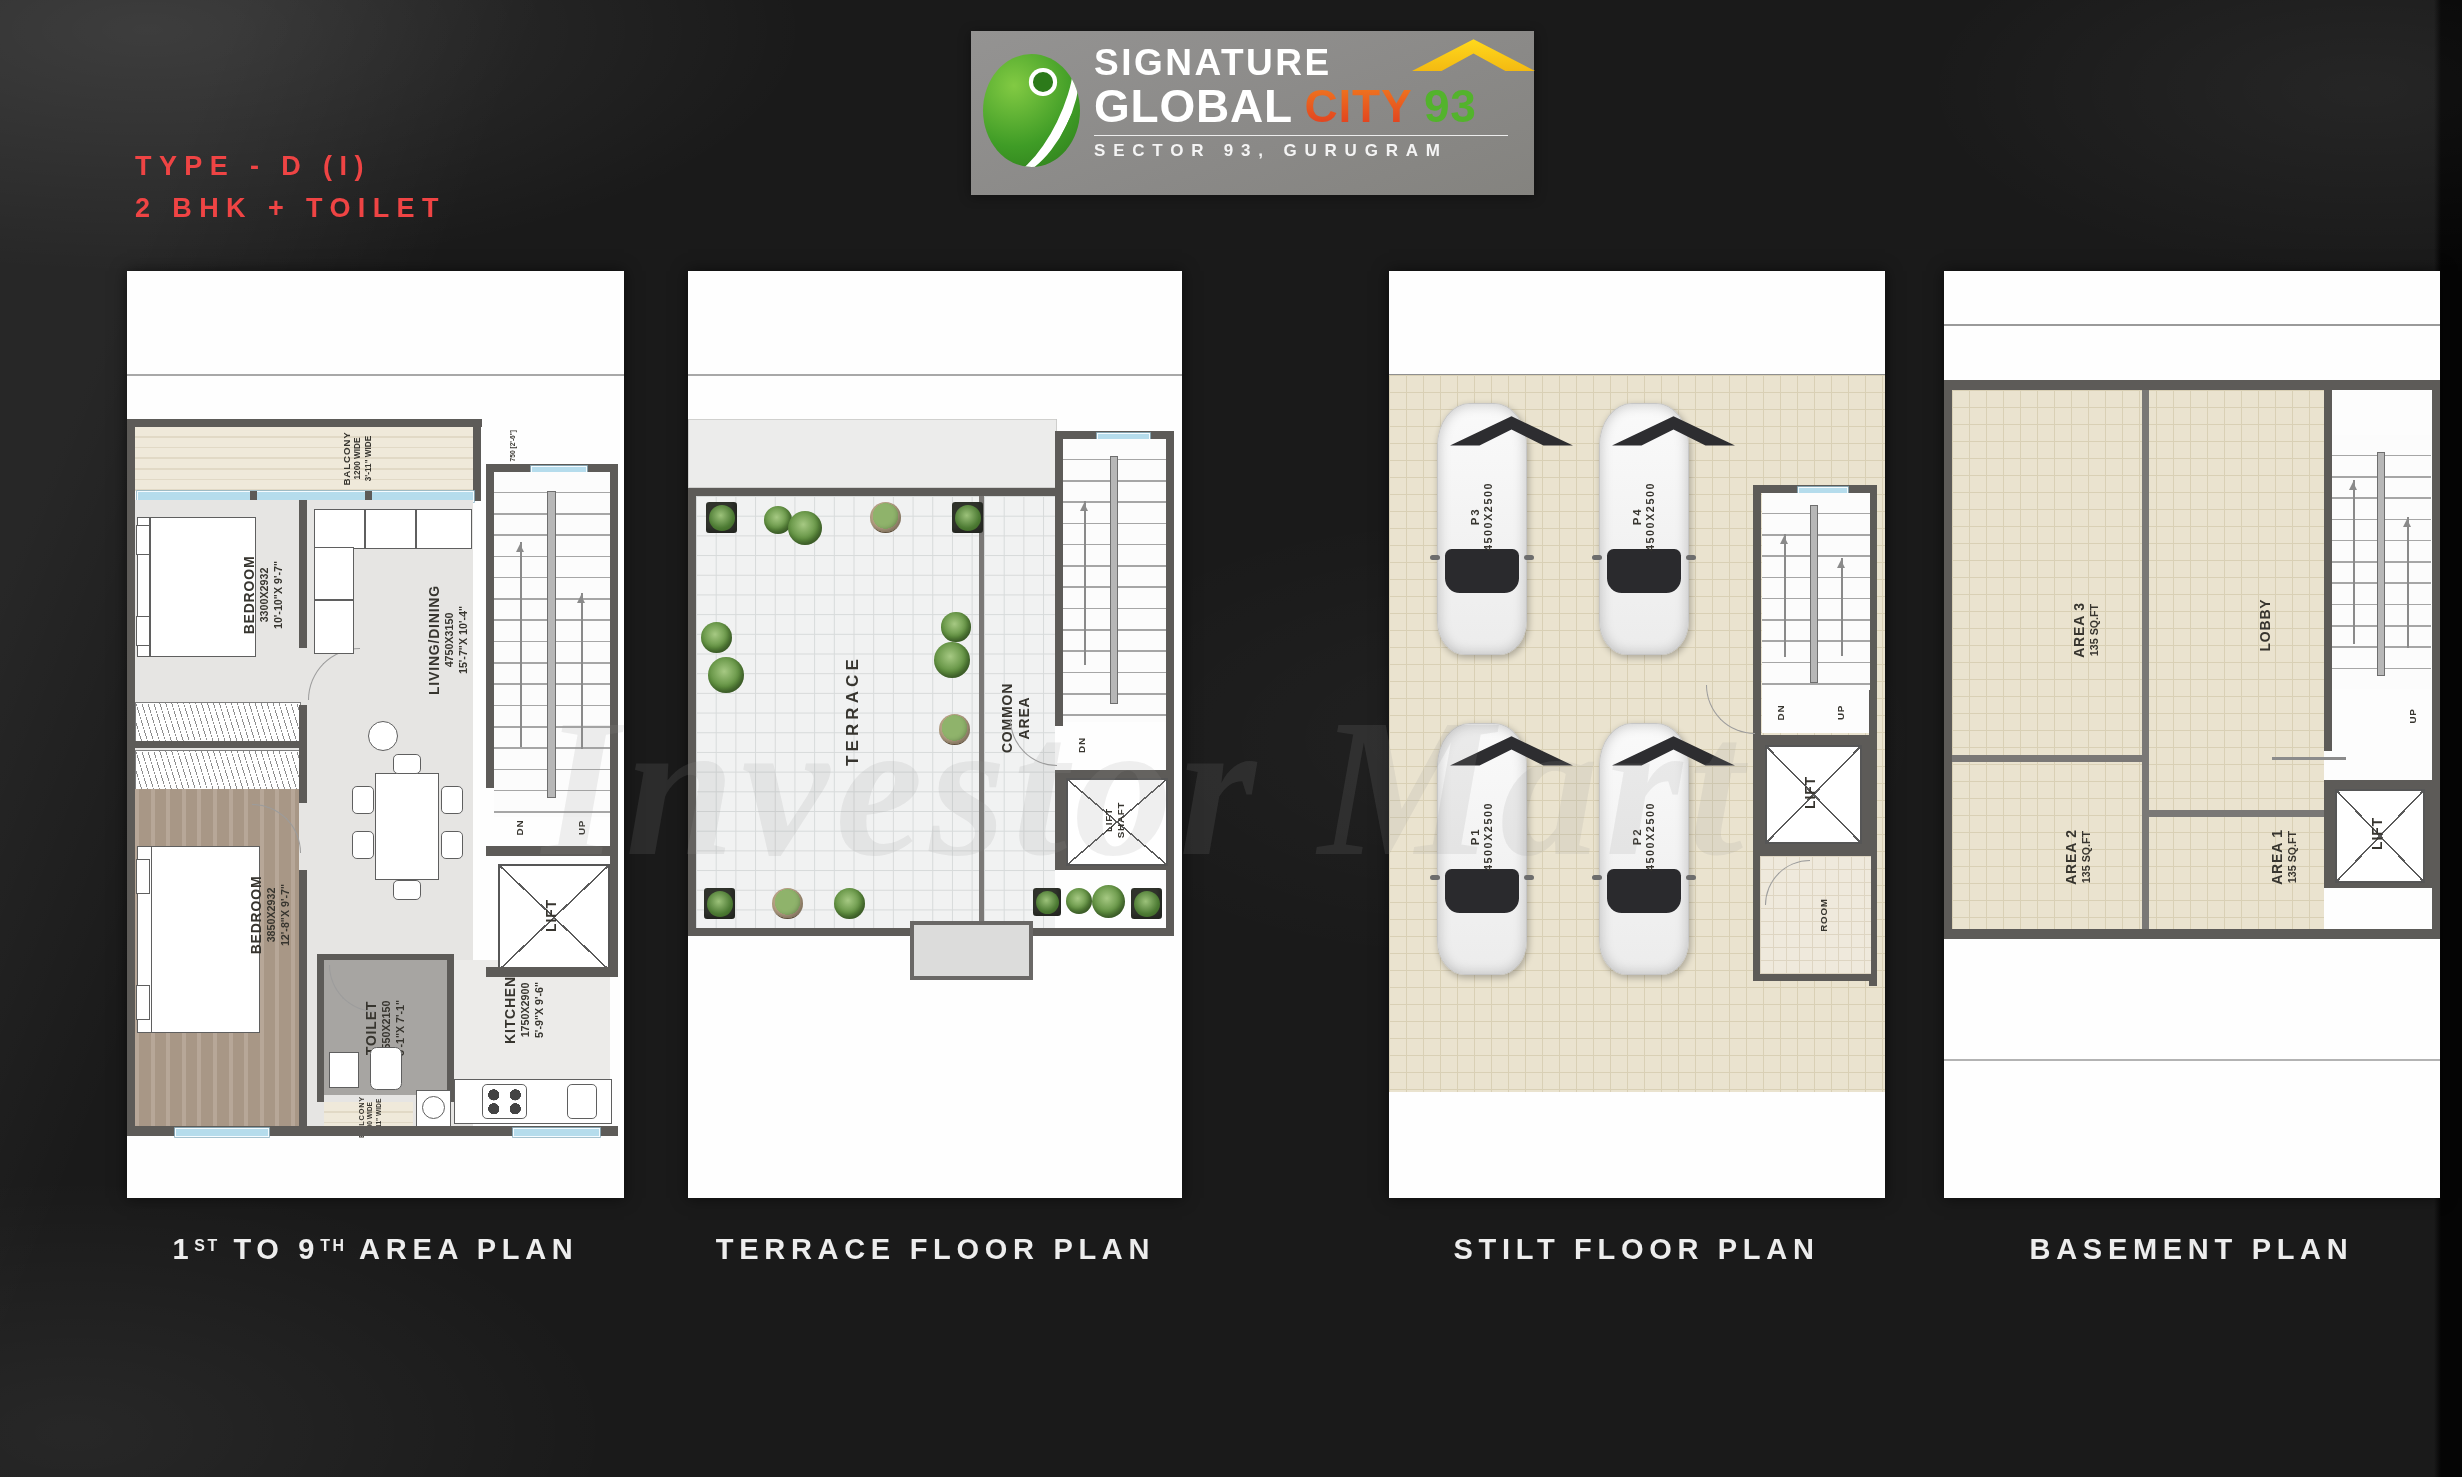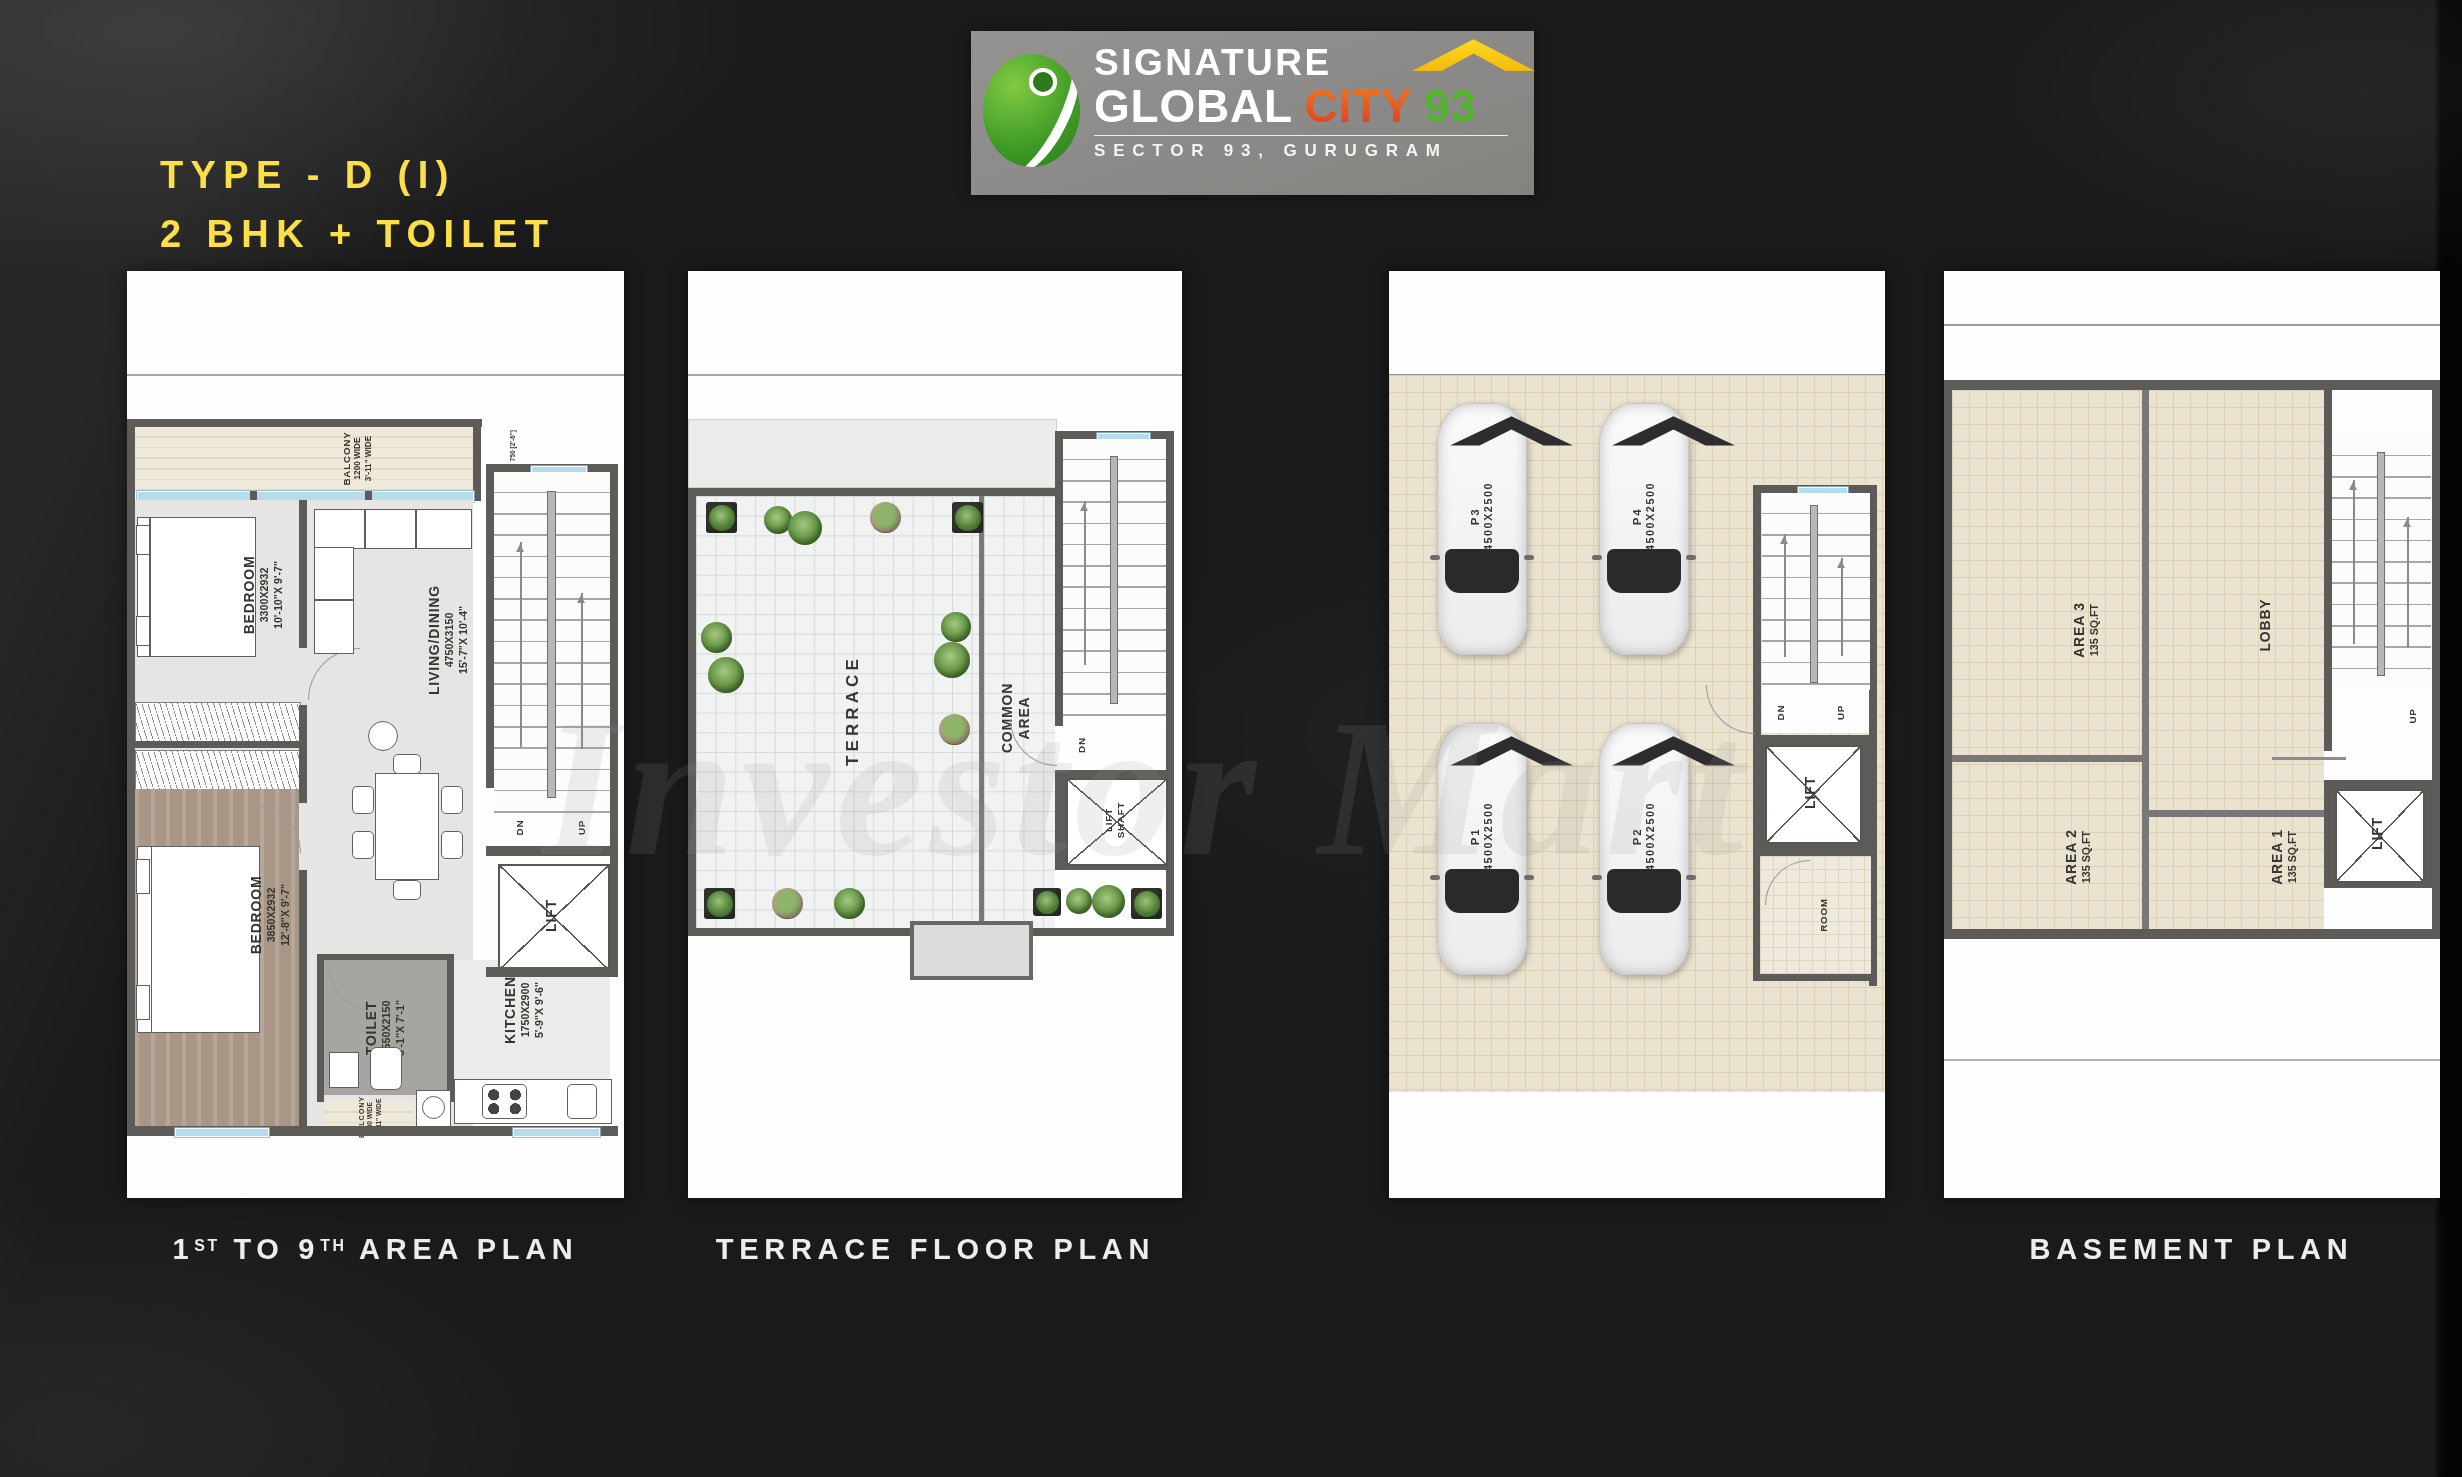--- a/index.html
+++ b/index.html
@@ -77,22 +77,22 @@
     box-shadow:inset 0 0 13px rgba(0,0,0,.22), 1.6px 2.5px 6.6px rgba(0,0,0,.25);}
   .car .roof{position:absolute;left:18%;right:18%;top:6%;height:19%;background:#2d2d30;border-radius:9.8px 9.8px 8.2px 8.2px;}
   .car .shield{position:absolute;left:13%;right:13%;top:58%;height:17%;background:#2a2a2d;border-radius:6.6px 6.6px 14.8px 14.8px;}
   .car .mirr{position:absolute;width:9.8px;height:5.7px;background:#6d6d6d;border-radius:2.5px;top:60%;}
   .car .vlabel{left:50%;top:34%;width:123px;height:57px;margin-left:-62px;}
   .car .vlabel .nm{font-size:11.5px;letter-spacing:1.6px;}
   .car .vlabel .dim{font-size:10.7px;letter-spacing:1.6px;font-weight:bold;}
   .caption{position:absolute;top:1233px;width:575px;text-align:center;color:#ededed;z-index:3;
     font-size:29px;font-weight:bold;letter-spacing:5.7px;}
   .caption .sup{font-size:0.55em;vertical-align:0.5em;letter-spacing:2.5px;}
-  .title{position:absolute;left:135px;top:146px;color:#fde047;z-index:3;
-    font-size:38px;font-weight:bold;letter-spacing:7.4px;line-height:1.55;margin-left:25px;}
+  .title{position:absolute;left:135px;top:146px;color:#ef4444;z-index:3;
+    font-size:27px;font-weight:bold;letter-spacing:7.4px;line-height:1.55;}
   .logo-box{position:absolute;left:971px;top:31px;width:563px;height:164px;z-index:3;
     background:linear-gradient(160deg,#949392,#8a8987 60%,#84837f);box-shadow:0 1.6px 11.5px rgba(0,0,0,.4);}
   .logo-mark{position:absolute;left:11.5px;top:23px;width:97px;height:113px;border-radius:50%;
     background:radial-gradient(circle at 32% 28%, #82ca43, #3f9c26 58%, #2c7a1a);overflow:hidden;}
   .logo-mark::before{content:"";position:absolute;width:66%;height:130%;left:14%;top:-16%;
     border-radius:50%;border-right:10.7px solid #fff;transform:rotate(26deg);}
   .logo-mark::after{content:"";position:absolute;width:19.7px;height:19.7px;border-radius:50%;
     background:#2c7a1a;left:52%;top:16%;box-shadow:0 0 0 4.1px #ffffff;}
   .logo-text{position:absolute;left:123px;top:11.5px;width:427px;}
   .lg1{font-size:37px;font-weight:800;color:#fff;letter-spacing:2.5px;line-height:1.1;}
@@ -470,15 +470,16 @@
       <div class="hline" style="left:0;top:788px;width:100%;background:#b3b3b3;"></div>
     </div>
   </section>
 
   <div class="watermark">Investor Mart</div>
 
   <div class="caption" style="left:88px;">
     <span>1</span><span class="sup">ST</span><span> TO 9</span><span class="sup">TH</span><span> AREA PLAN</span>
   </div>
   <div class="caption" style="left:648px;">TERRACE FLOOR PLAN</div>
+  <div class="caption" style="left:1349px;">STILT FLOOR PLAN</div>
   <div class="caption" style="left:1904px;">BASEMENT PLAN</div>
 </div>
 
 
 </body></html>

